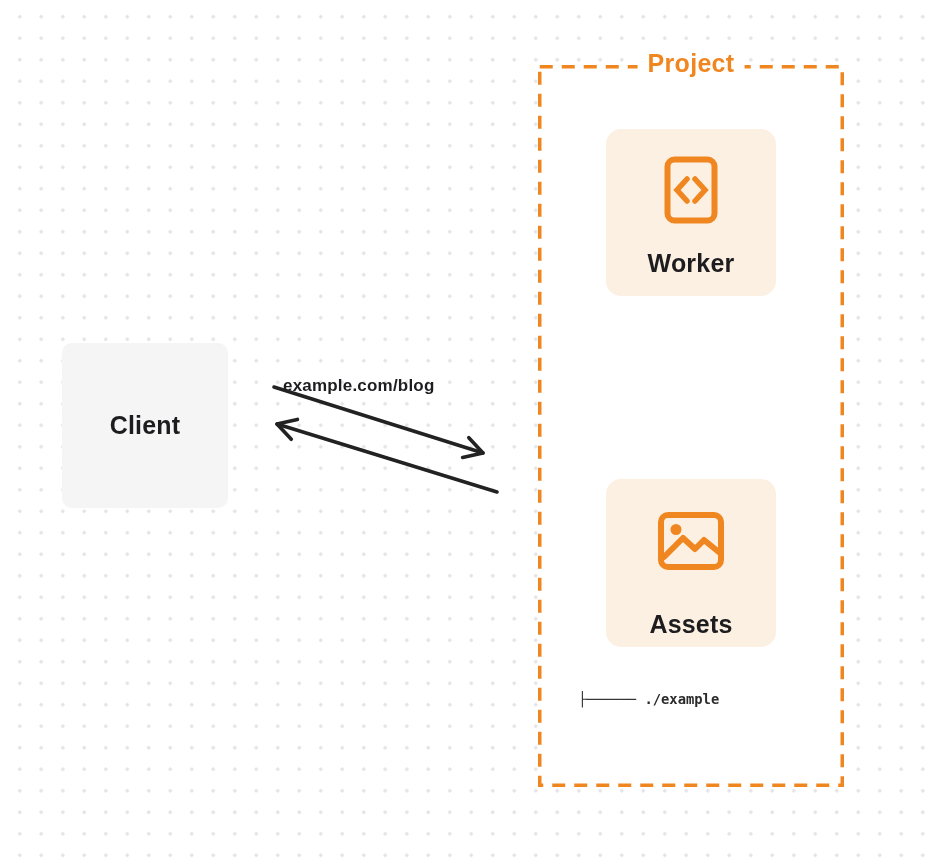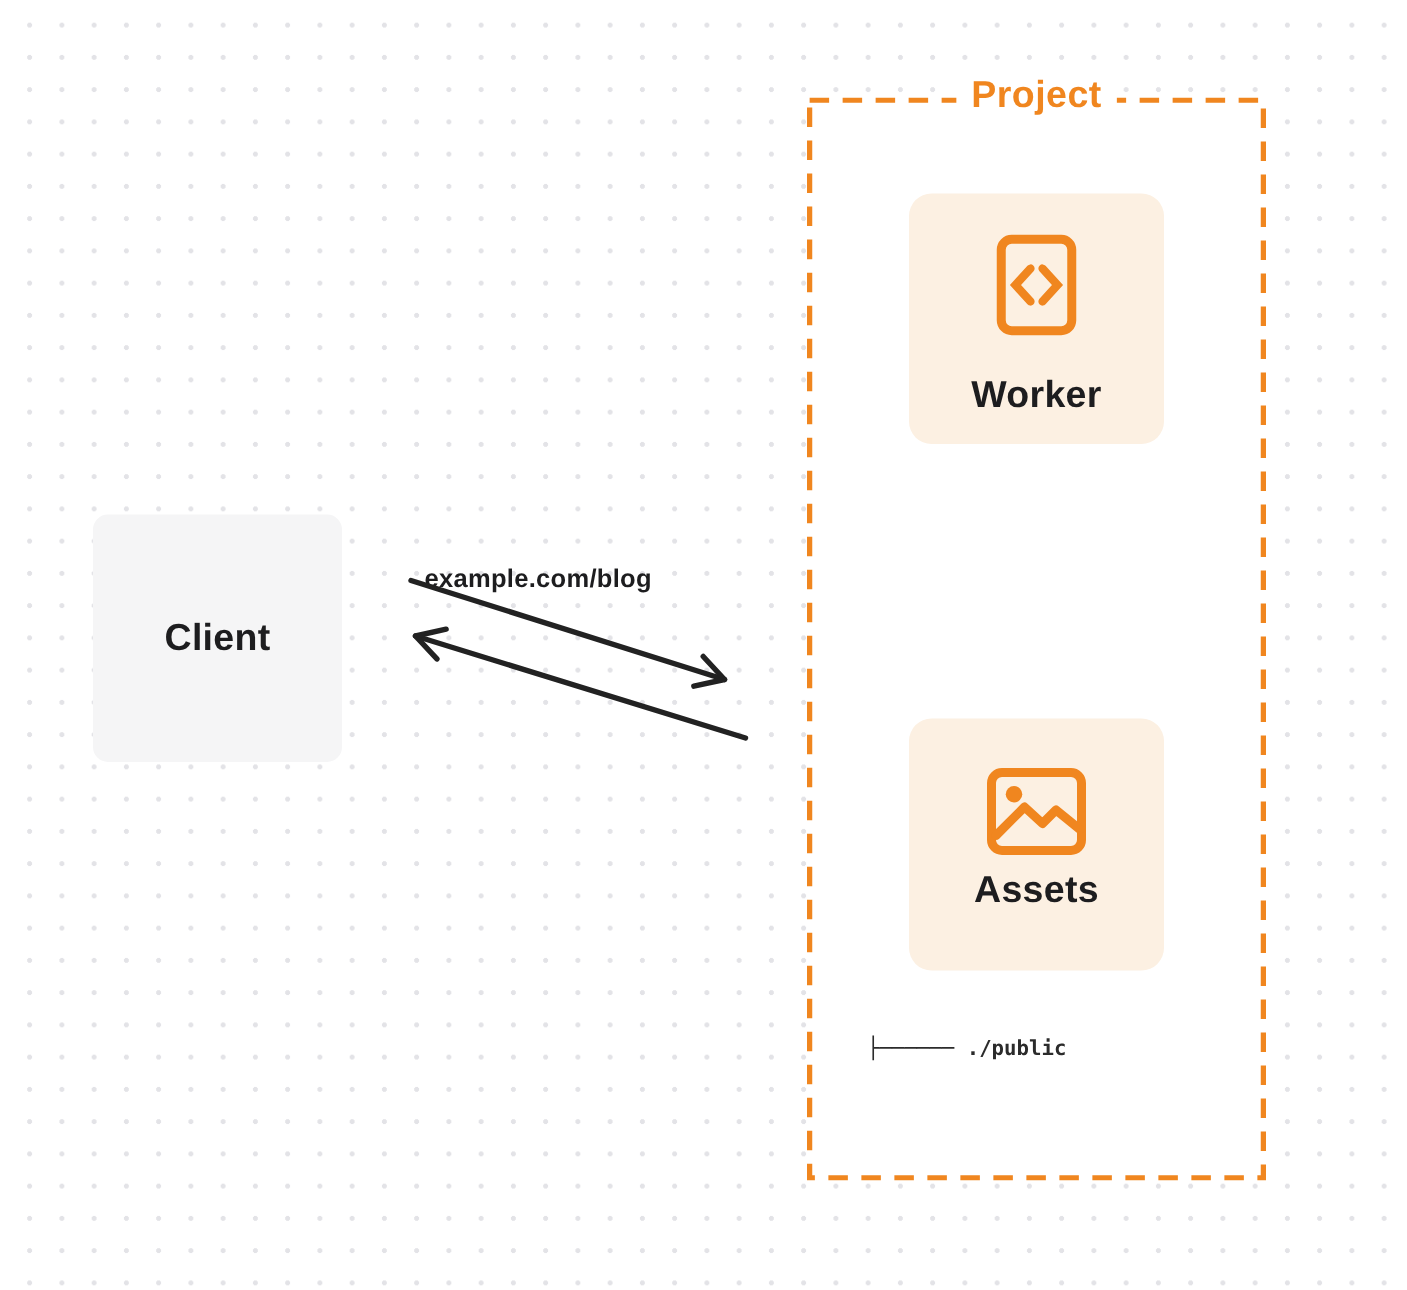--- a/index.html
+++ b/index.html
@@ -71,21 +71,21 @@
     display:flex;flex-direction:column;align-items:center;
   }
   .card .label{
     font-size:25px;font-weight:700;color:var(--ink);letter-spacing:.2px;
   }
   .card-worker{top:64px;height:167px;}
   .card-worker .icon-wrap{margin-top:27px;height:68px;display:flex;}
   .card-worker .label{margin-top:25px;}
   .card-assets{top:414px;height:168px;}
   .card-assets .icon-wrap{margin-top:33px;height:58px;display:flex;}
-  .card-assets .label{margin-top:9px;}
+  .card-assets .label{margin-top:40px;}
 
   
   .file-tree{
     position:absolute;left:40px;top:582px;
     font-family:"DejaVu Sans Mono",monospace;
     font-size:13.8px;font-weight:700;
     line-height:21px;color:var(--tree_ink);
     white-space:pre;
   }
 </style>
@@ -133,18 +133,18 @@
         <svg width="66" height="58" viewBox="0 0 66 58">
           <rect x="3" y="3" width="60" height="52" rx="7" fill="none" stroke="#F0861F" stroke-width="6"></rect>
           <circle cx="18" cy="17.5" r="5.5" fill="#F0861F"></circle>
           <path d="M6 45 L25 26 L37 37 L46 28 L62 41" fill="none" stroke="#F0861F" stroke-width="6" stroke-linecap="round" stroke-linejoin="round"></path>
         </svg>
       </span>
       <span class="label">Assets</span>
     </div>
 
     <div class="file-tree">
-      <div>├────── ./public</div>
+      <div>├────── ./example</div>
       
     </div>
   </div>
 
 </div>
 
 </body></html>

